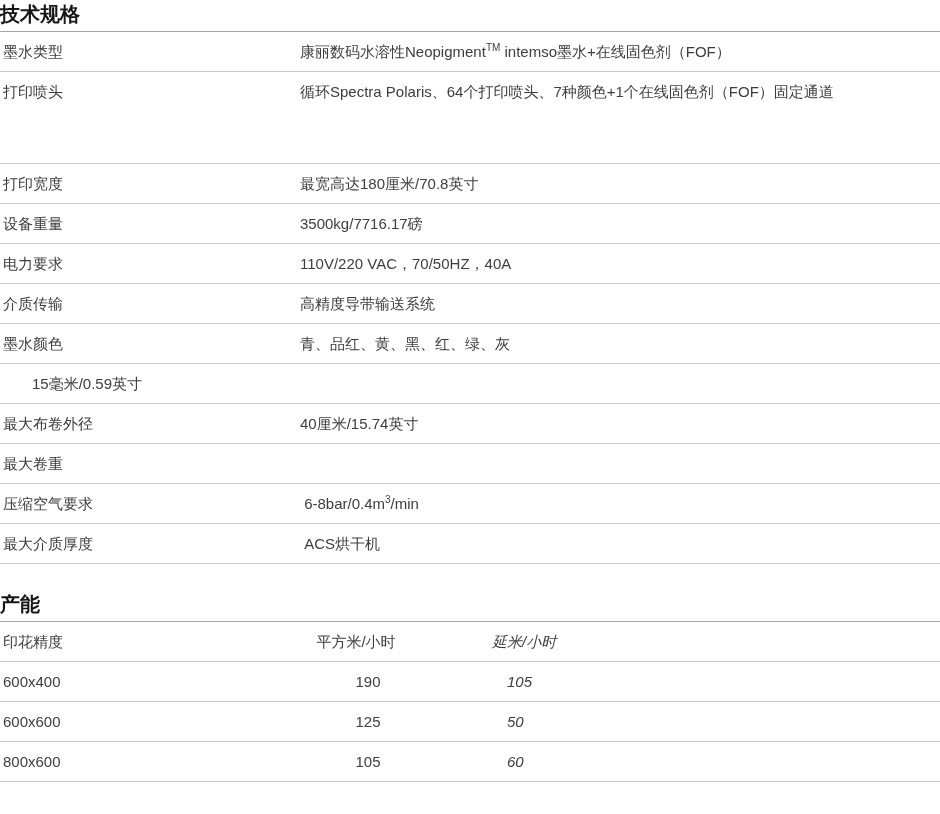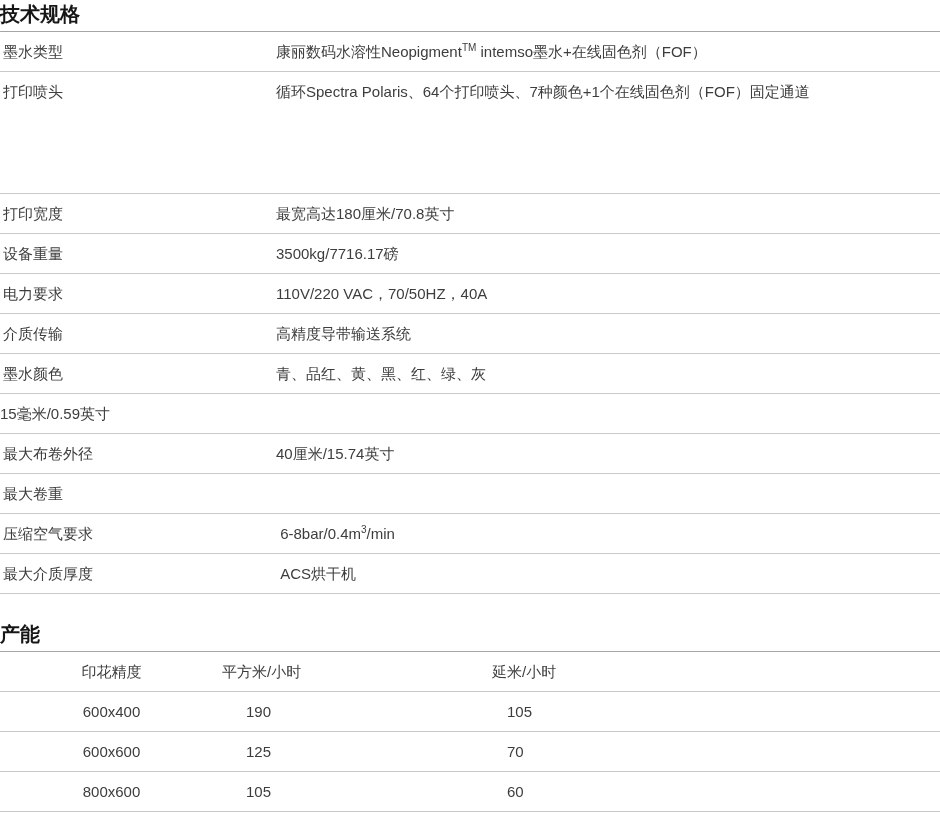--- a/index.html
+++ b/index.html
@@ -30,50 +30,50 @@
 
   
   .spec-table { width: 100%; }
   .spec-row {
     display: flex;
     align-items: flex-start;
     border-bottom: 1px solid #c9c9c9;
     padding: 12px 0 11px 0;
     font-size: 15px;
     line-height: 16px;
-    gap: 8px;
   }
-  .spec-row.tall { padding-bottom: 93px; }
+  .spec-row.tall { padding-bottom: 63px; }
   .spec-label {
     flex: 0 0 268px;
     box-sizing: border-box;
     padding-left: 3px;
   }
   .spec-value {
     flex: 1;
     white-space: pre-wrap;
+    margin-left: 32px;
   }
   .spec-value sup {
     font-size: 10px;
     line-height: 0;
   }
 
   
   .cap-table { width: 100%; }
   .cap-row {
     display: flex;
     align-items: flex-start;
     border-bottom: 1px solid #c9c9c9;
     padding: 12px 0 11px 0;
     font-size: 15px;
     line-height: 16px;
   }
-  .cap-c1 { flex: 0 0 220px; box-sizing: border-box; padding-left: 3px; text-align: center; }
-  .cap-c2 { flex: 0 0 270px; box-sizing: border-box; }
-  .cap-c3 { flex: 1; box-sizing: border-box; }
+  .cap-c1 { flex: 0 0 220px; box-sizing: border-box; padding-left: 3px; }
+  .cap-c2 { flex: 0 0 270px; box-sizing: border-box; text-align: center; }
+  .cap-c3 { flex: 1; box-sizing: border-box; font-style: italic; }
   .cap-row.header .cap-c2 { padding-left: 2px; }
   .cap-row.header .cap-c3 { padding-left: 2px; }
   .cap-row.data .cap-c2 { padding-left: 26px; }
   .cap-row.data .cap-c3 { padding-left: 17px; }
 </style>
 </head>
 <body>
 
 <div class="page">
 
@@ -153,21 +153,21 @@
 
     <div class="cap-row data">
       <div class="cap-c1">600x400</div>
       <div class="cap-c2">190</div>
       <div class="cap-c3">105</div>
     </div>
 
     <div class="cap-row data">
       <div class="cap-c1">600x600</div>
       <div class="cap-c2">125</div>
-      <div class="cap-c3">70</div>
+      <div class="cap-c3">50</div>
     </div>
 
     <div class="cap-row data">
       <div class="cap-c1">800x600</div>
       <div class="cap-c2">105</div>
       <div class="cap-c3">60</div>
     </div>
 
   </div>
 

